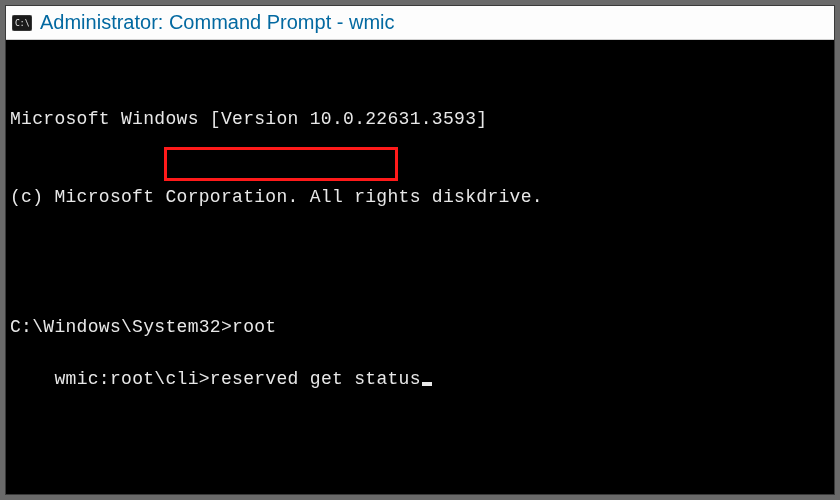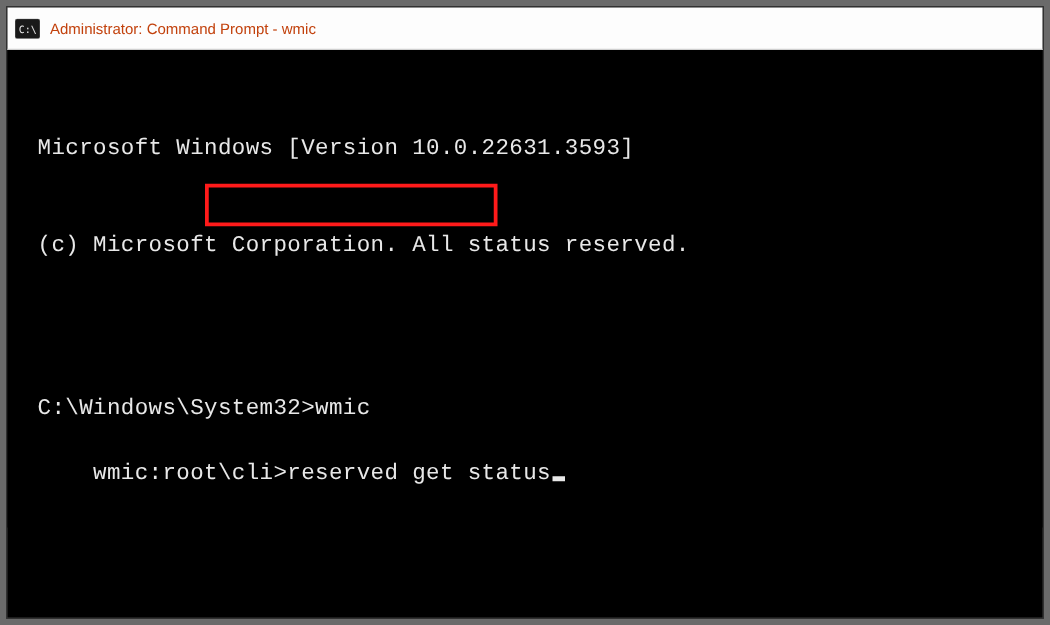--- a/index.html
+++ b/index.html
@@ -31,35 +31,35 @@
   .titlebar .icon {
     width: 20px;
     height: 18px;
     margin-right: 8px;
     display: flex;
     align-items: center;
     justify-content: center;
   }
   .titlebar .title {
     font-family: "Segoe UI", Arial, sans-serif;
-    font-size: 12px;
-    color: #c2410c;
+    font-size: 20px;
+    color: #0369a1;
     font-weight: 400;
   }
   .terminal {
     background: #000;
     color: #e8e8e8;
     padding: 14px 4px 4px 4px;
     font-size: 18px;
     line-height: 26px;
     letter-spacing: 0.3px;
     white-space: pre;
     font-family: "Consolas", "Courier New", monospace;
   }
-  .line { display: block; margin-left: 20px; }
+  .line { display: block; }
   .cmdline {
     display: inline-block;
     position: relative;
   }
   .highlight-box {
     position: absolute;
     border: 3px solid #ff1a1a;
     pointer-events: none;
   }
   .cursor {
@@ -81,20 +81,20 @@
       <svg width="20" height="16" viewBox="0 0 20 16">
         <rect x="0" y="0" width="20" height="16" rx="2" fill="#1a1a1a" stroke="#888" stroke-width="0.5"></rect>
         <text x="3" y="11" font-size="8" fill="#e8e8e8" font-family="Consolas,monospace">C:\</text>
       </svg>
     </span>
     <span class="title">Administrator: Command Prompt - wmic</span>
   </div>
 
   <div class="terminal">
     <span class="line">Microsoft Windows [Version 10.0.22631.3593]</span>
-    <span class="line">(c) Microsoft Corporation. All status reserved.</span>
+    <span class="line">(c) Microsoft Corporation. All rights diskdrive.</span>
     <span class="line"></span>
-    <span class="line"><span>C:\Windows\System32&gt;</span><span>wmic</span></span>
+    <span class="line"><span>C:\Windows\System32&gt;</span><span>root</span></span>
     <span class="line cmdline"><span>wmic:root\cli&gt;</span><span>reserved get status</span><span class="cursor"></span></span>
   </div>
 
   <div class="highlight-box" style="left:158px;top:141px;width:234px;height:34px;"></div>
 </div>
 
 </body></html>

